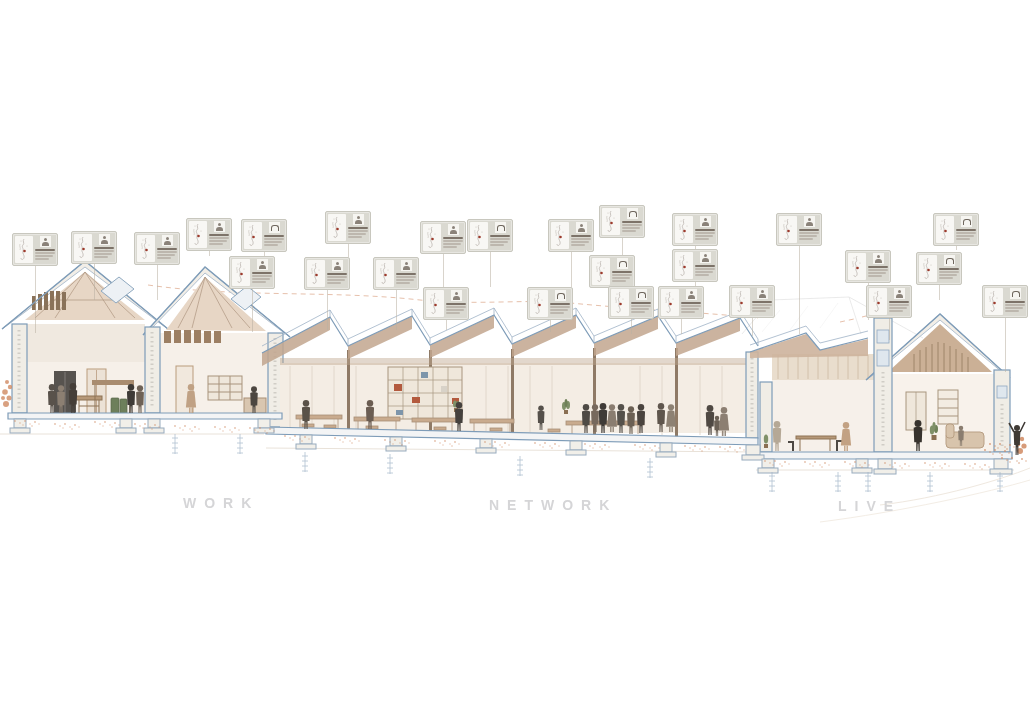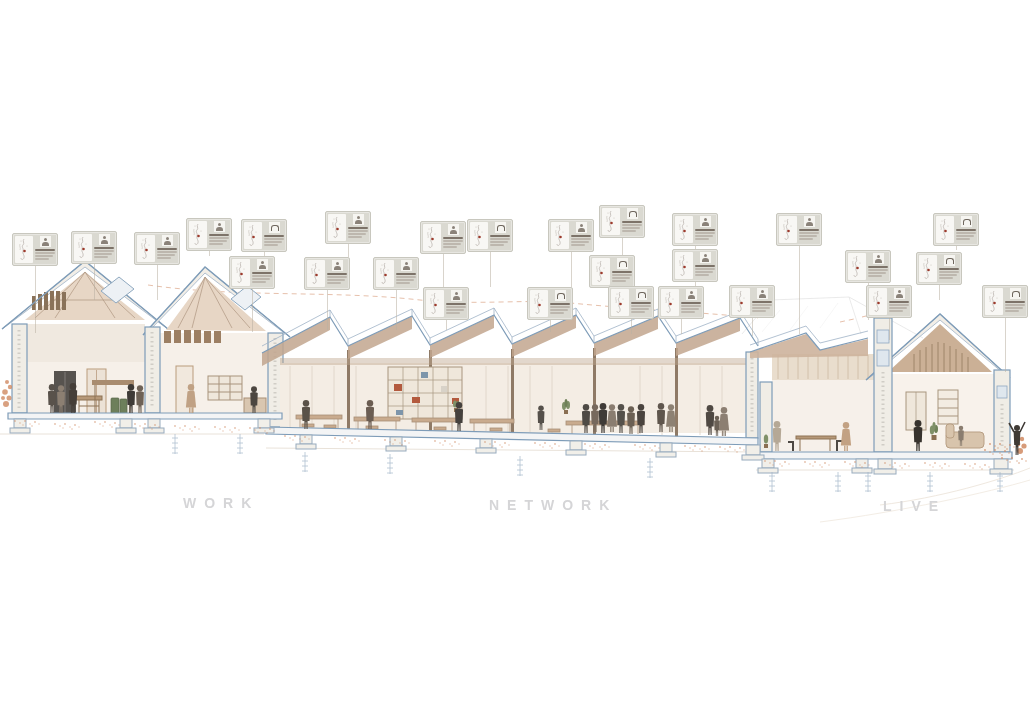--- a/index.html
+++ b/index.html
@@ -1001,15 +1001,15 @@
       <div class="bar title"></div>
       <div class="bar"></div>
       <div class="bar w90"></div>
       <div class="bar w70"></div>
     </div>
   </div>
     </div>
 
 <div class="zone-label" style="left:183px;top:495px;">WORK</div>
 <div class="zone-label" style="left:489px;top:497px;">NETWORK</div>
-<div class="zone-label" style="left:883px;top:498px;">LIVE</div>
+<div class="zone-label" style="left:838px;top:498px;">LIVE</div>
 
 </div>
 
 </body></html>

